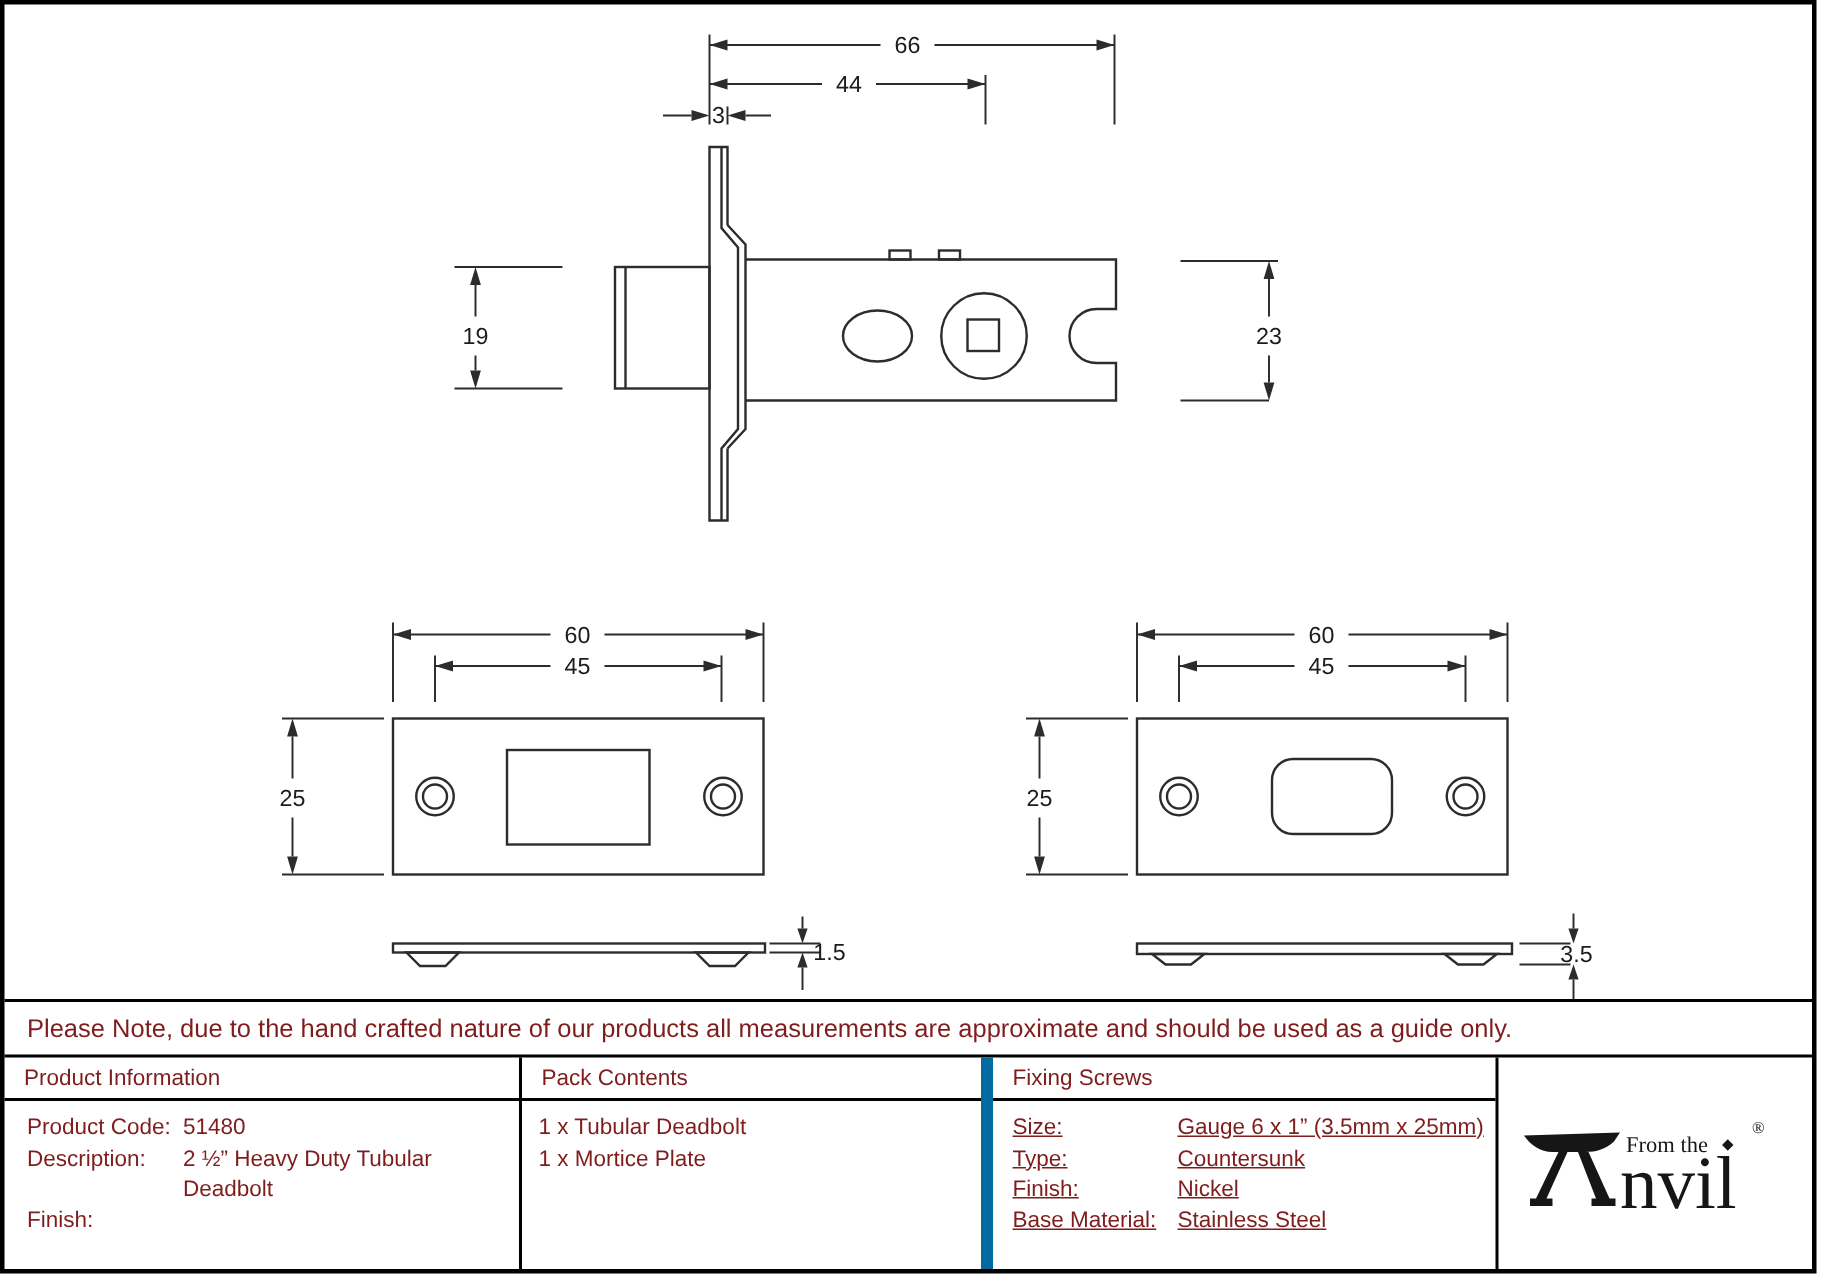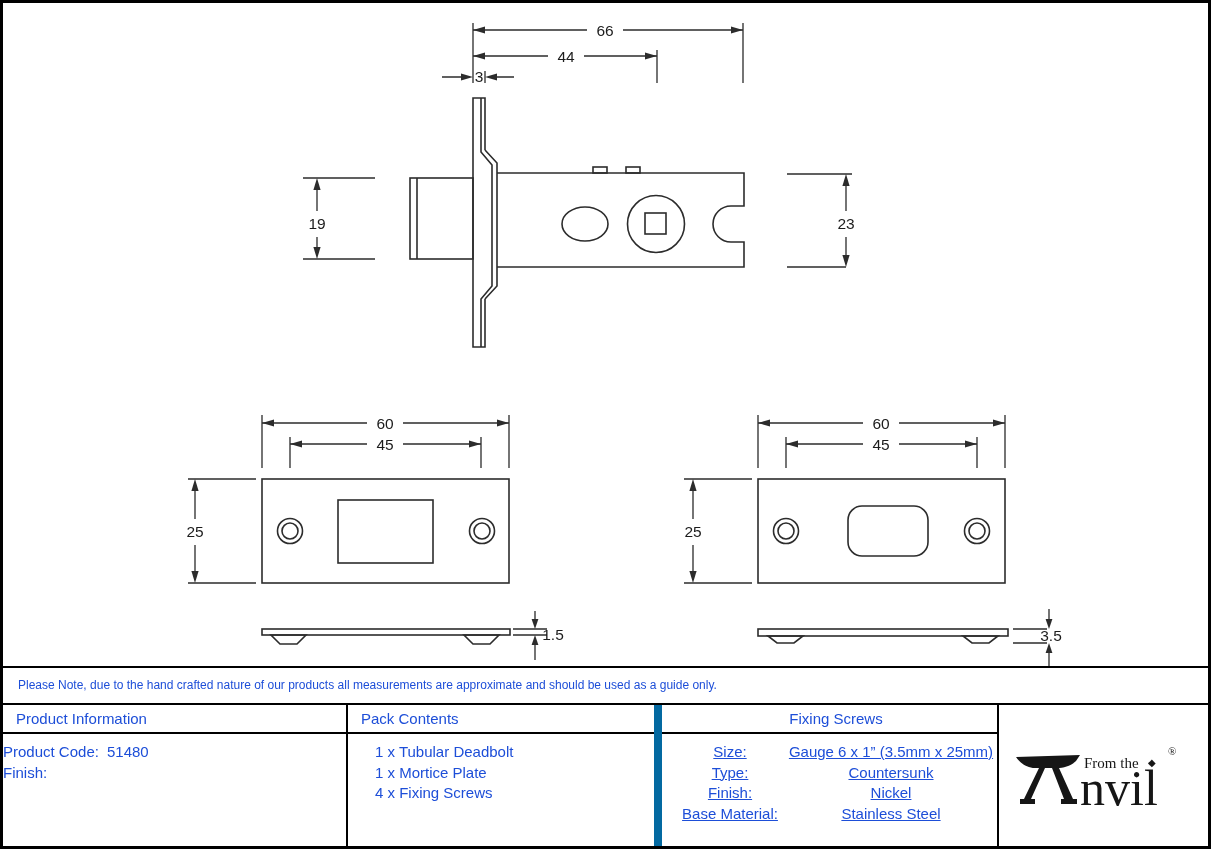--- a/index.html
+++ b/index.html
@@ -1,39 +1,39 @@
 <!DOCTYPE html>
 <html><head>
 <meta charset="utf-8">
 <style>
   html,body{margin:0;padding:0;background:#fff;}
   .page{position:relative;width:1214px;height:852px;background:#fff;overflow:hidden;
-        font-family:"Liberation Sans",sans-serif;color:#1d4ed8;}
+        font-family:"Liberation Sans",sans-serif;color:#7f1d1d;}
   .frame{position:absolute;left:0;top:0;width:1205px;height:843px;border:3px solid #000;}
   .drawing-svg{position:absolute;left:0;top:0;}
   .drawing-svg .part{fill:none;stroke:#2c2c2c;stroke-width:1.6;}
   .drawing-svg .dimline{fill:none;stroke:#2c2c2c;stroke-width:1.3;}
   .drawing-svg .arr{fill:#2c2c2c;stroke:none;}
   .drawing-svg text.dim{font-family:"Liberation Sans",sans-serif;font-size:15.5px;fill:#1c1c1c;text-anchor:middle;}
   .note-row{position:absolute;left:3px;top:666px;width:1205px;height:37px;box-sizing:border-box;
-            border-top:2px solid #000;line-height:35px;padding-left:15px;font-size:12px;}
+            border-top:2px solid #000;line-height:35px;padding-left:15px;font-size:17px;}
   .info-table{position:absolute;left:3px;top:703px;width:1205px;height:143px;box-sizing:border-box;
               border-top:2px solid #000;display:flex;}
   .col{box-sizing:border-box;height:100%;}
   .col.c1{width:345px;border-right:2px solid #000;}
   .col.c2{width:314px;border-right:8px solid #0369a1;}
-  .col.c3{width:337px;border-right:2px solid #000;text-align:center;}
+  .col.c3{width:337px;border-right:2px solid #000;}
   .col.c4{flex:1;display:flex;align-items:center;justify-content:center;}
   .col-header{height:29px;box-sizing:border-box;border-bottom:2px solid #000;
               padding:5px 0 0 13px;font-size:15px;}
   .col-body{padding-top:8px;font-size:15px;line-height:20.5px;}
-  .kv{display:grid;grid-template-columns:104px 1fr;}
+  .kv{display:grid;grid-template-columns:104px 1fr;padding-left:15px;}
   .c3 .kv{grid-template-columns:110px 1fr;padding-left:13px;text-decoration:underline;}
   .kv .v{white-space:pre-line;}
-  .list{padding-left:27px;}
+  .list{padding-left:11px;}
   .logo-svg text{fill:#161616;}
   .logo-brand{font-family:"Liberation Serif",serif;font-size:50px;}
   .logo-tagline{font-family:"Liberation Serif",serif;font-size:15px;}
   .logo-reg{font-family:"Liberation Serif",serif;font-size:11px;}
   .logo-sep{font-size:10px;}
 </style>
 </head>
 <body>
 
 <div class="page">
@@ -154,31 +154,35 @@
   <div class="info-table">
 
     <div class="col c1">
       <div class="col-header">Product Information</div>
       <div class="col-body">
         <div class="kv">
           <span class="k">Product Code:</span>
           <span class="v">51480</span>
         </div>
         <div class="kv">
+          <span class="k">Description:</span>
+          <span class="v">2 ½” Heavy Duty Tubular
+Deadbolt</span>
+        </div>
+        <div class="kv">
           <span class="k">Finish:</span>
         </div>
       </div>
     </div>
 
     <div class="col c2">
       <div class="col-header">Pack Contents</div>
       <div class="col-body list">
         <div>1 x Tubular Deadbolt</div>
         <div>1 x Mortice Plate</div>
-        <div>4 x Fixing Screws</div>
       </div>
     </div>
 
     <div class="col c3">
       <div class="col-header">Fixing Screws</div>
       <div class="col-body">
         <div class="kv">
           <span class="k">Size:</span>
           <span class="v">Gauge 6 x 1” (3.5mm x 25mm)</span>
         </div>

